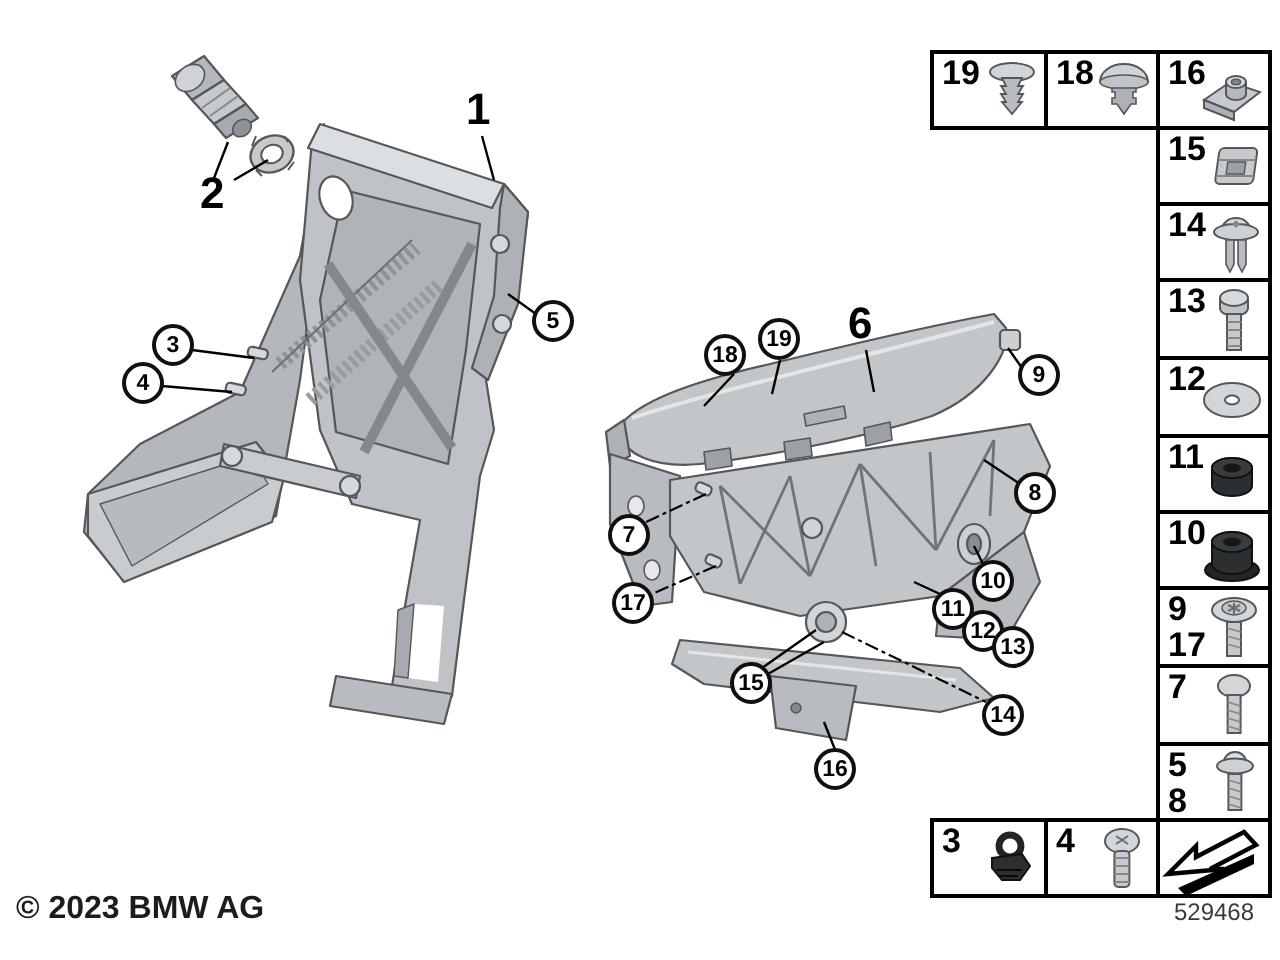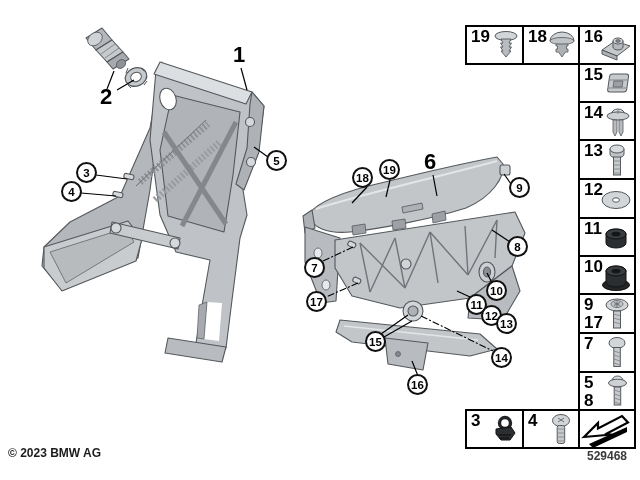--- a/index.html
+++ b/index.html
@@ -30,25 +30,25 @@
     line-height:19px;
   }
   .cell .num2{
     position:absolute;left:4px;top:18px;font-size:17px;font-weight:bold;color:#000;
     line-height:19px;
   }
   .cell svg.ic{position:absolute;right:1px;top:1px;}
   .cell.dbl .num{top:0px;}
   .footer-copy{
     position:absolute;left:8px;top:446px;z-index:3;
-    font-size:12px;font-weight:600;color:#1c1c1c;letter-spacing:0px;
+    font-size:16px;font-weight:600;color:#1c1c1c;letter-spacing:0px;
   }
   .footer-num{
     position:absolute;left:578px;top:449px;width:58px;text-align:center;z-index:3;
-    font-size:12px;color:#3a3a3a;font-weight:bold;
+    font-size:12px;color:#3a3a3a;
   }
 </style>
 </head>
 <body>
 
 <svg id="art" width="640" height="480" viewBox="0 0 640 480">
 
   <g stroke="#54585c" stroke-width="1.1" fill="#c2c6c9" stroke-linejoin="round">
 
     <path d="M162,62 L150,128 L120,196 L70,222 L44,247 L42,266 L62,290 L138,258 L150,190 L159,122 Z" fill="#b4b8bc"></path>

